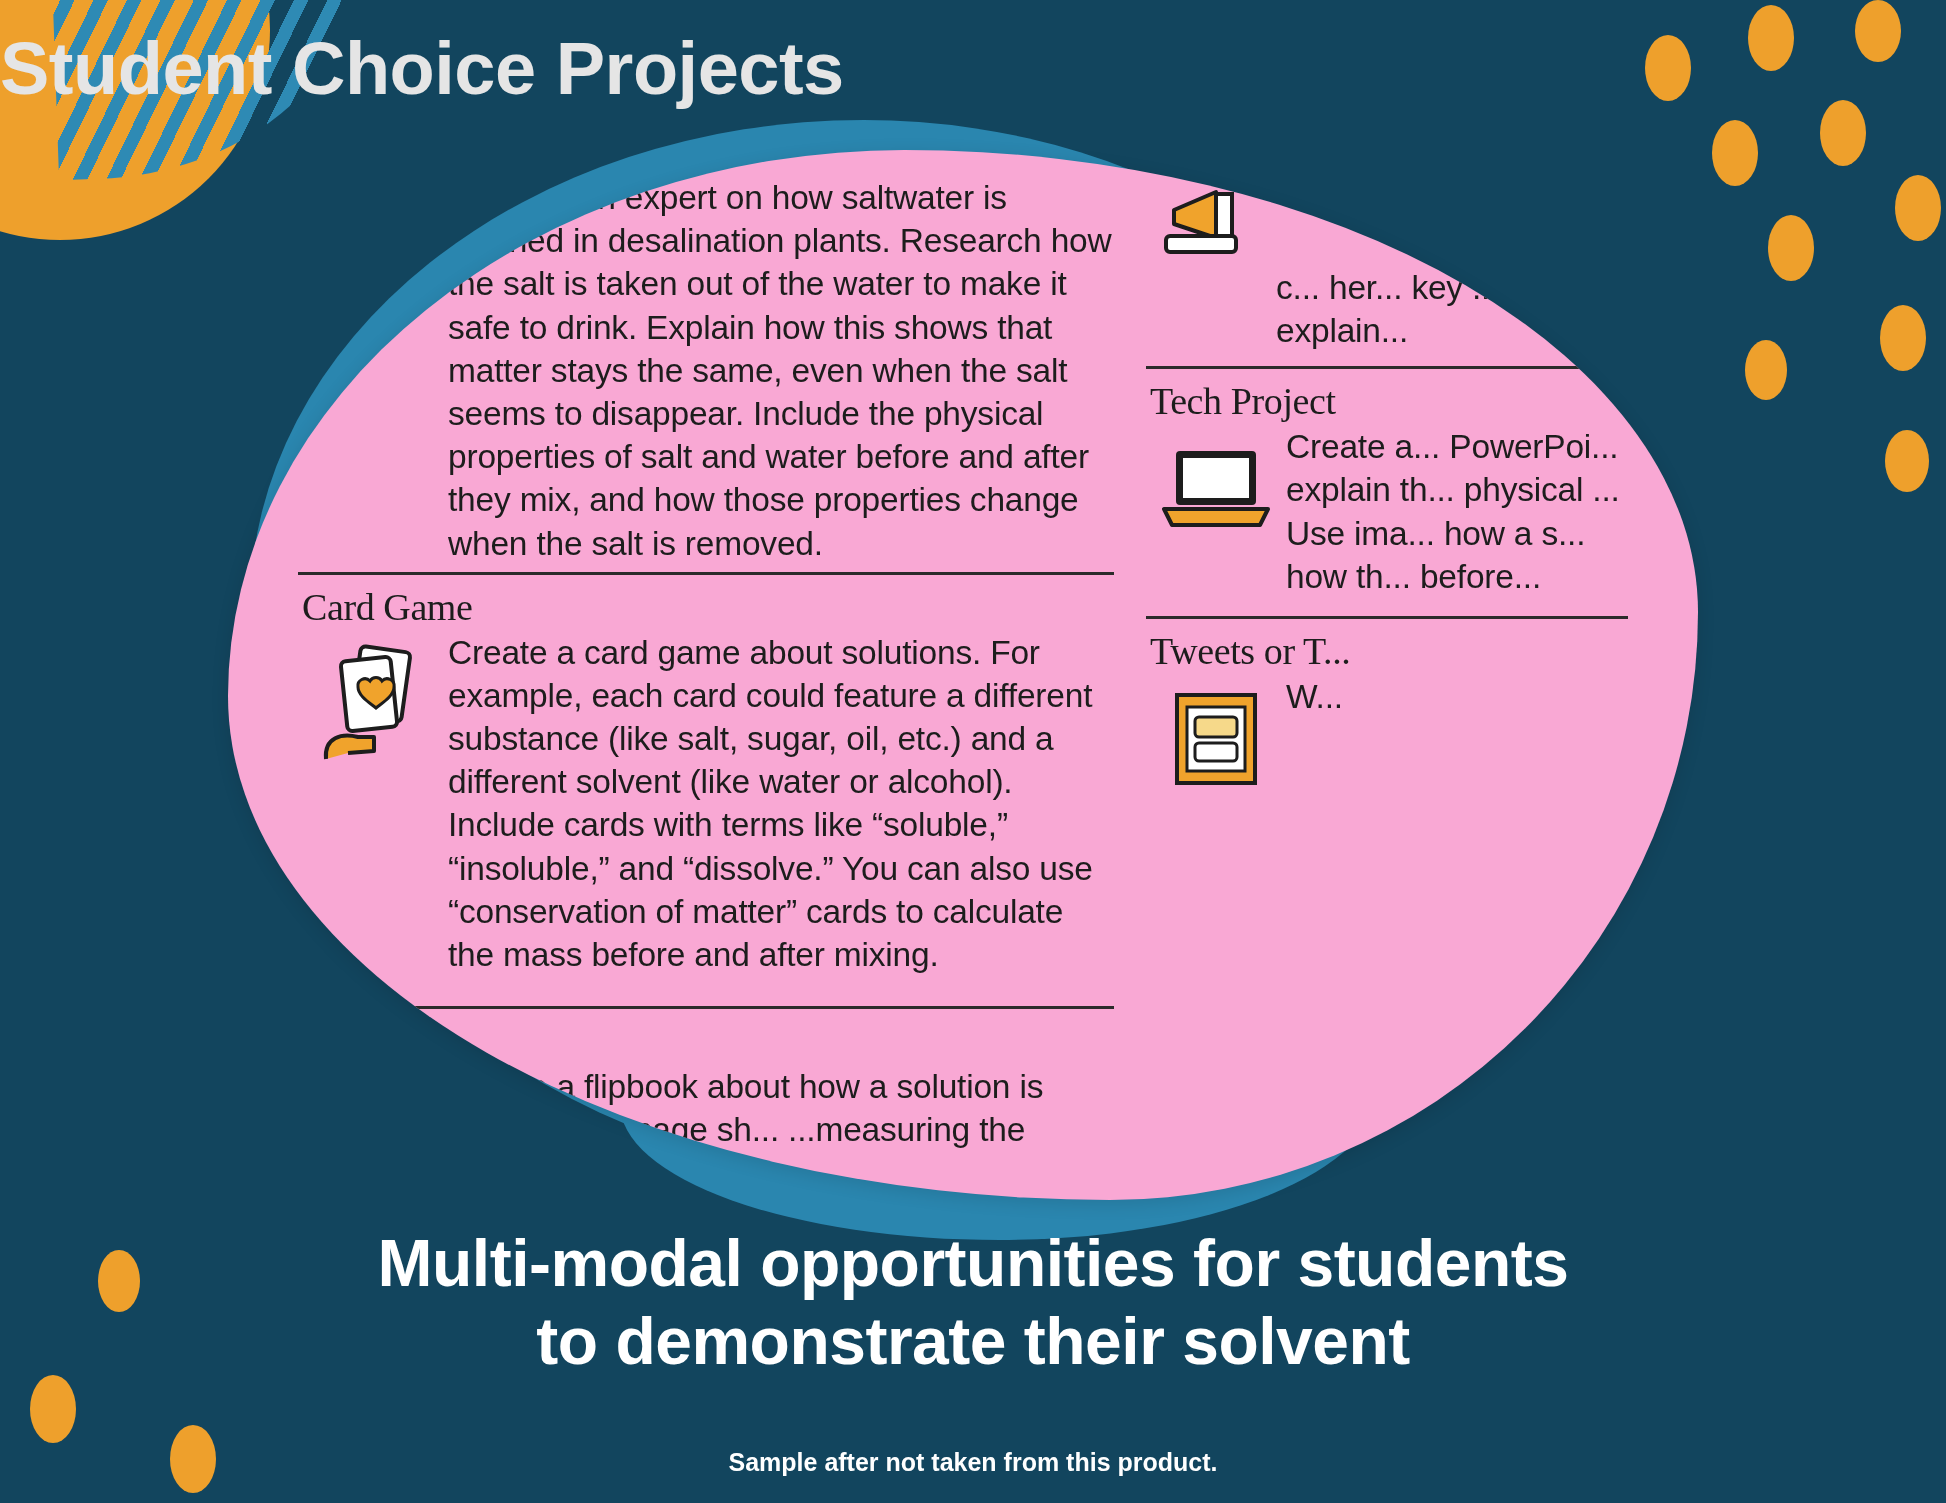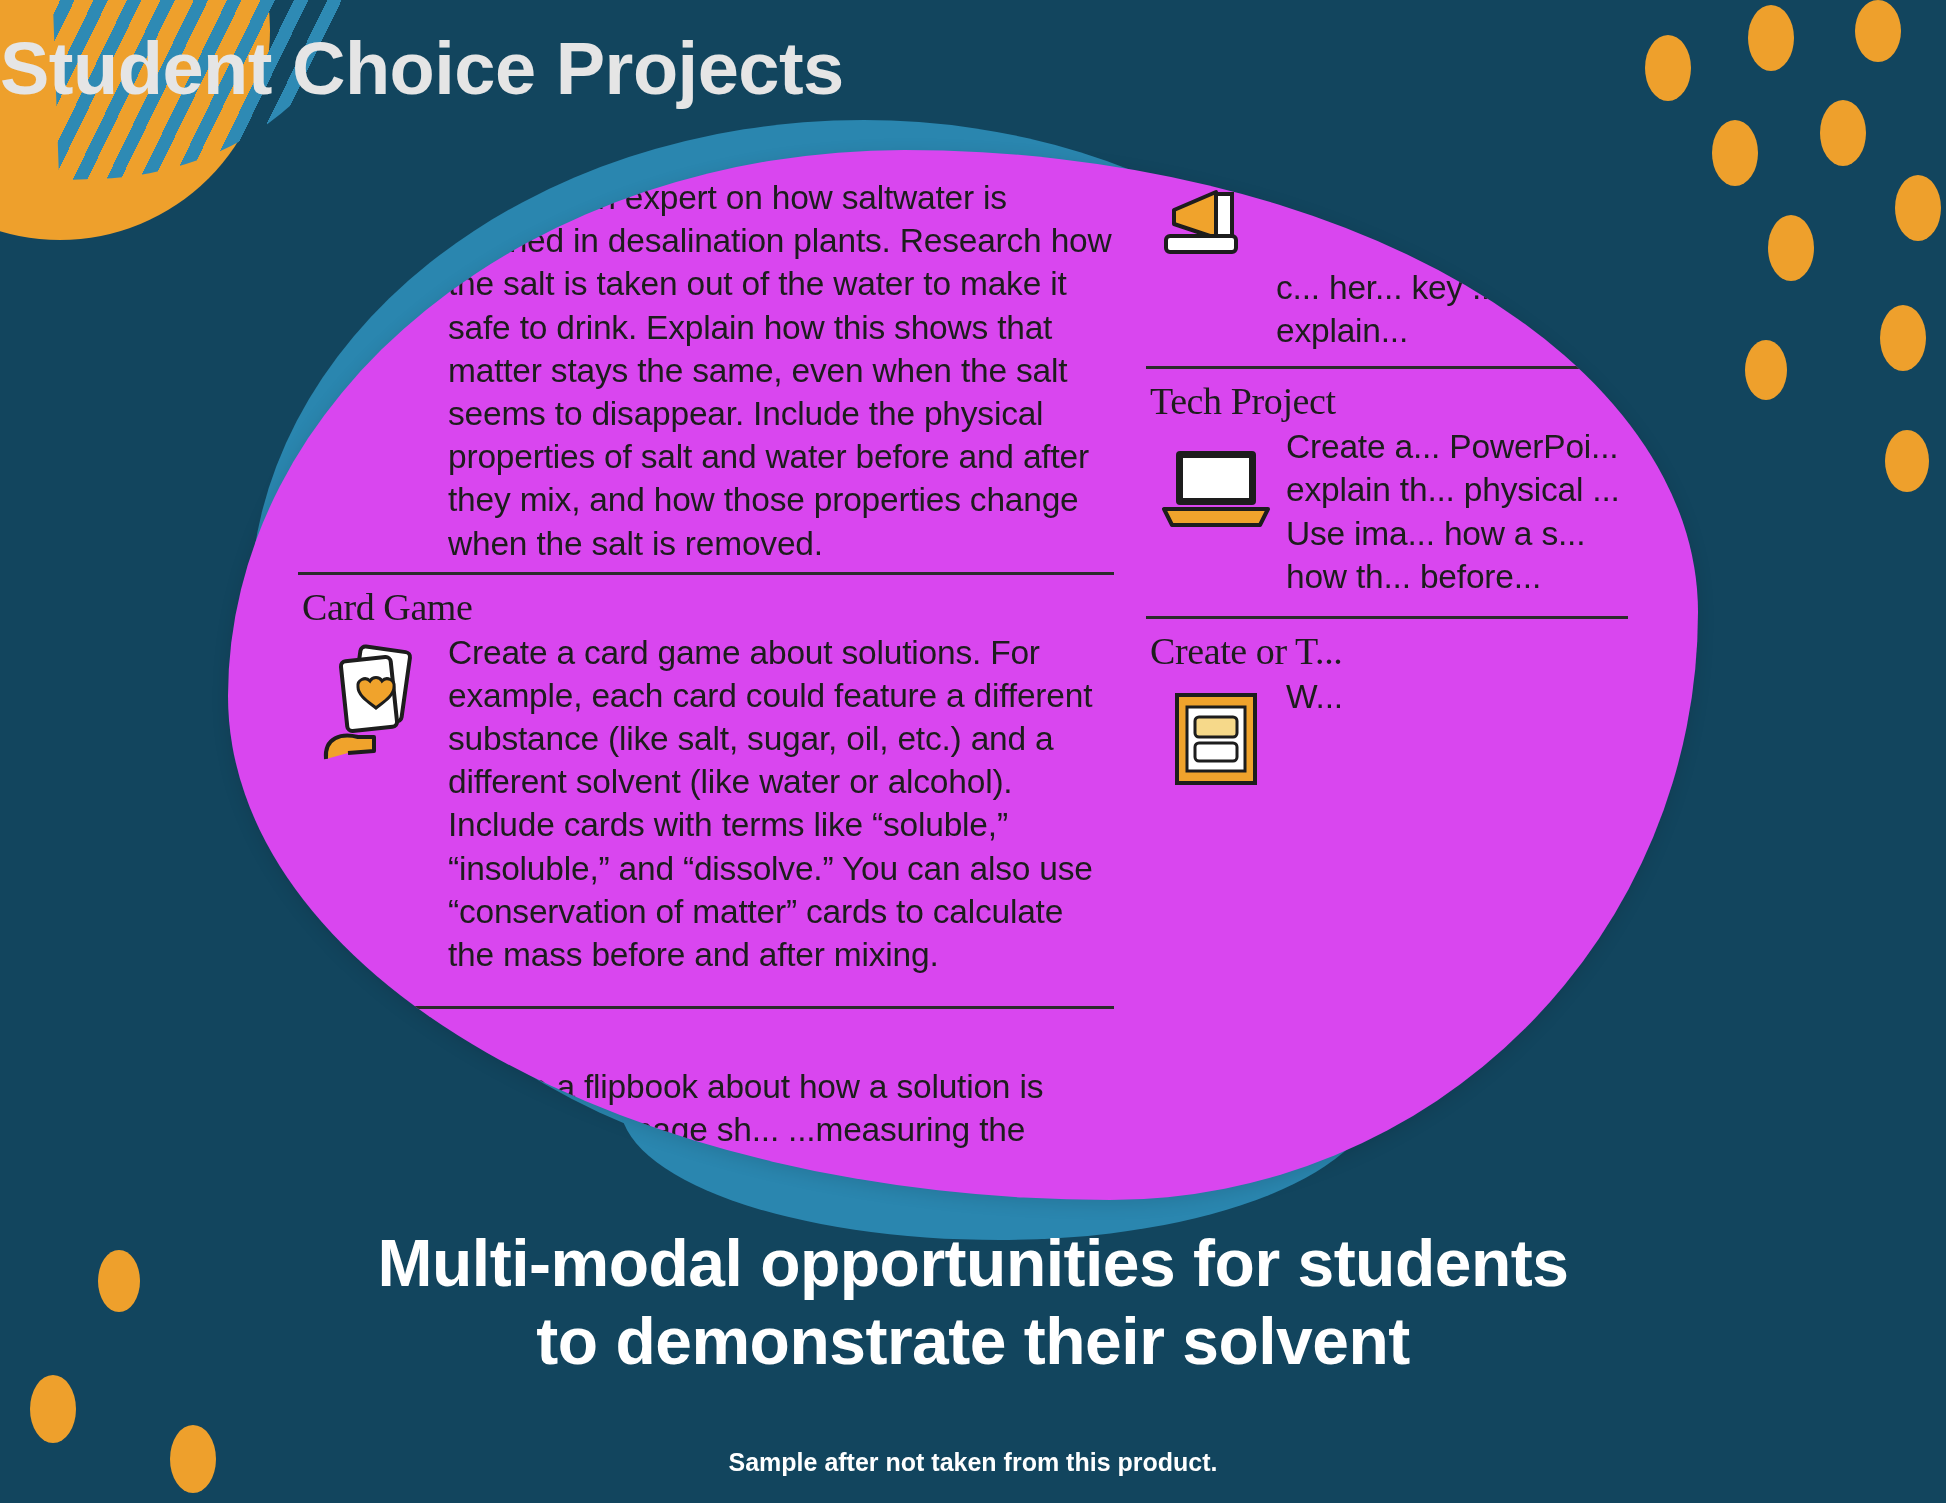--- a/index.html
+++ b/index.html
@@ -87,21 +87,21 @@
     position: absolute;
     left: 228px;
     top: 150px;
     width: 1470px;
     height: 1050px;
     z-index: 4;
   }
   .white-blob {
     position: absolute;
     inset: 0;
-    background: #d946ef;
+    background: #f9a8d4;
     border-radius: 46% 54% 40% 60% / 52% 44% 56% 48%;
     overflow: hidden;
     box-shadow: 0 4px 18px rgba(0,0,0,0.12);
   }
   .doc {
     position: absolute;
     left: 70px;
     top: 20px;
     width: 1340px;
     height: 1030px;
@@ -291,21 +291,21 @@
                   <rect x="20" y="16" width="80" height="54" rx="4" fill="#1d1d1d"></rect>
                   <rect x="27" y="23" width="66" height="40" fill="#fff"></rect>
                   <path d="M8 74 L112 74 L104 90 L16 90 Z" fill="#f0a32c" stroke="#1d1d1d" stroke-width="4" stroke-linejoin="round"></path>
                 </svg>
               </div>
               <div class="text-cell">Create a... PowerPoi... explain th... physical ... Use ima... how a s... how th... before...</div>
             </div>
           </div>
 
           <div class="doc-row" style="margin-top:18px;">
-            <div class="row-title">Create or T...</div>
+            <div class="row-title">Tweets or T...</div>
             <div class="row-body">
               <div class="icon-cell" style="width:140px;min-width:140px;">
                 <svg width="110" height="110" viewBox="0 0 110 110">
                   <rect x="16" y="10" width="78" height="88" fill="#f0a32c" stroke="#1d1d1d" stroke-width="4"></rect>
                   <rect x="26" y="22" width="58" height="64" fill="#fff" stroke="#1d1d1d" stroke-width="3"></rect>
                   <rect x="34" y="32" width="42" height="20" rx="4" fill="#f6d98a" stroke="#1d1d1d" stroke-width="3"></rect>
                   <rect x="34" y="58" width="42" height="18" rx="4" fill="#fff" stroke="#1d1d1d" stroke-width="3"></rect>
                 </svg>
               </div>
               <div class="text-cell">W...</div>

